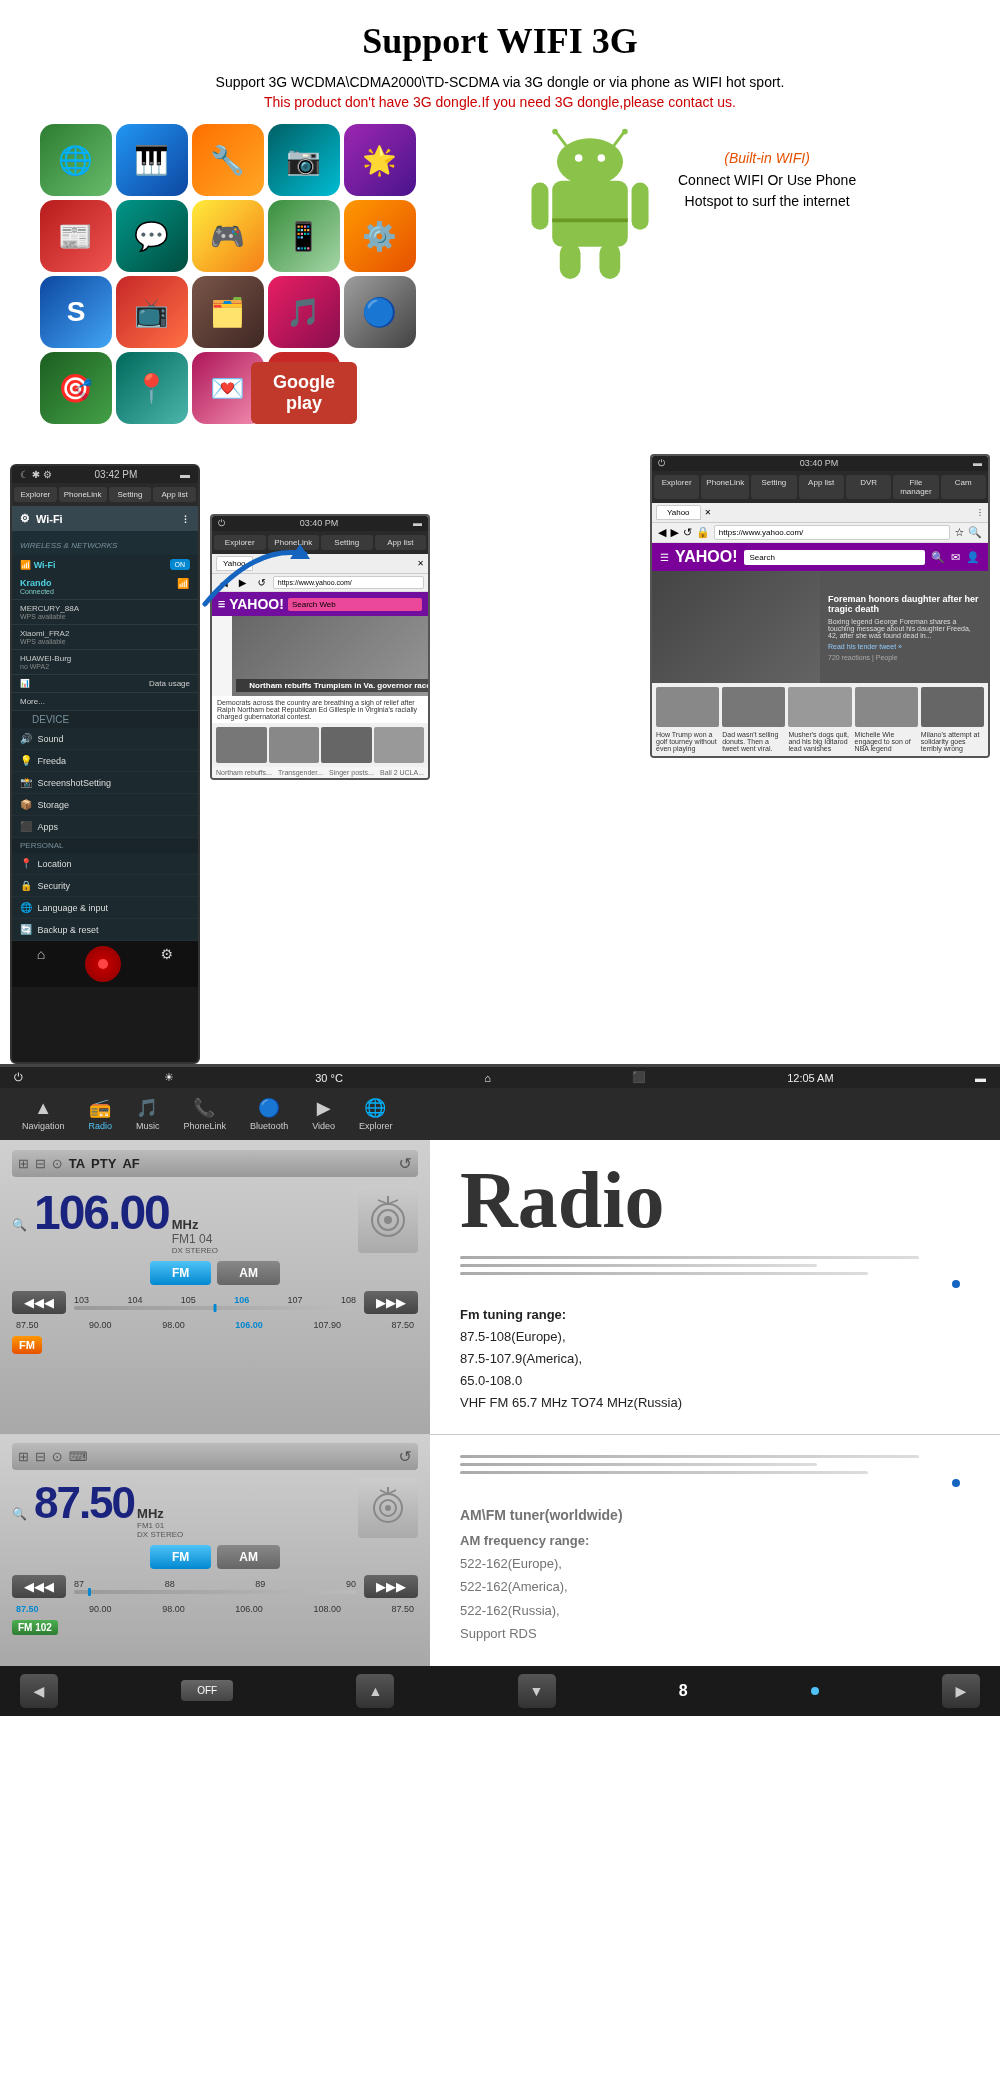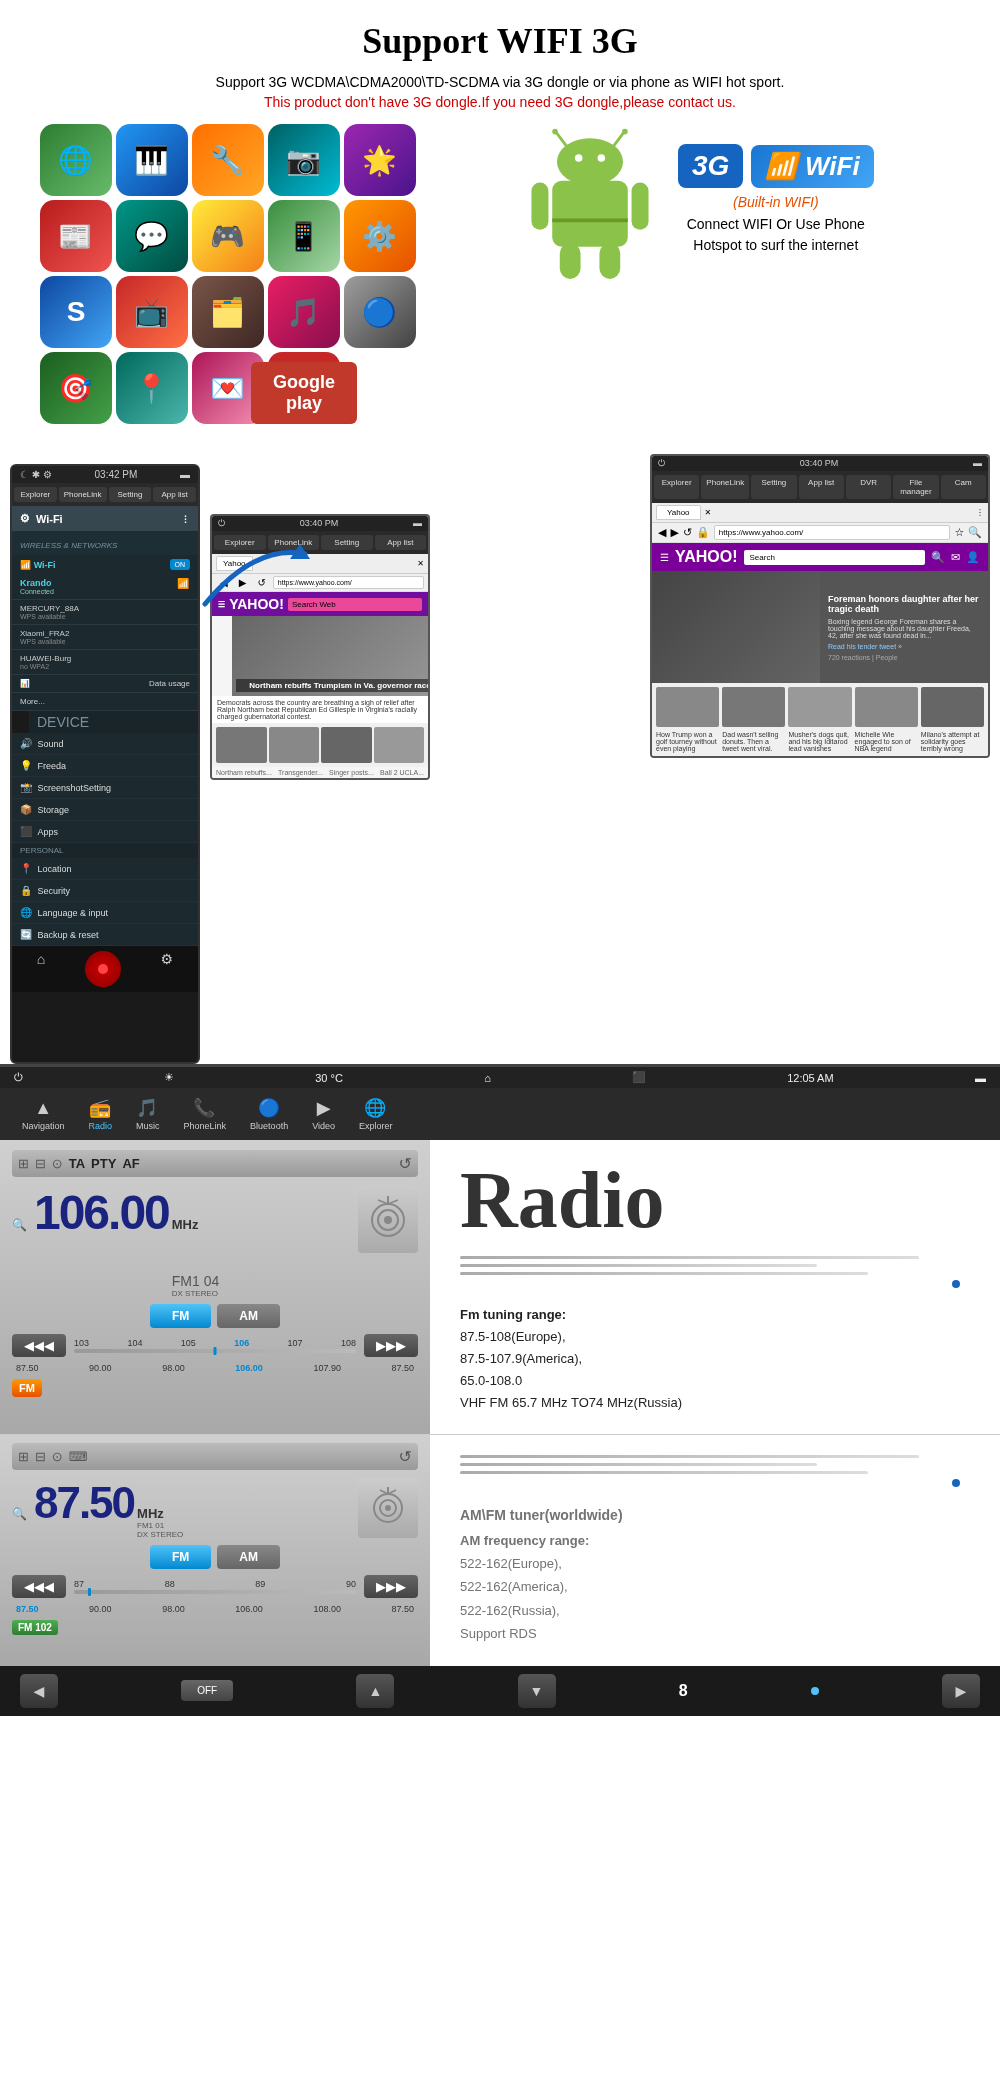--- a/index.html
+++ b/index.html
@@ -177,24 +177,23 @@
       justify-content: space-between;
     }
     .wifi-network-name {
       color: #4dd0e1;
       font-weight: bold;
       font-size: 9px;
     }
     .settings-section-header {
       background: #1a2529;
       color: #78909c;
-      font-size: 14px;
-      padding: 3px 8px;
+      font-size: 10px;
+      padding: 3px 20px;
       text-transform: uppercase;
-      margin-left: 17px;
     }
     .settings-item {
       background: #1c2a2f;
       padding: 5px 8px;
       color: #ddd;
       font-size: 9px;
       border-bottom: 1px solid #243035;
       display: flex;
       align-items: center;
       gap: 5px;
@@ -418,27 +417,20 @@
           <rect x="18" y="62" width="18" height="50" rx="9" fill="#8bc34a"></rect>
           <rect x="124" y="62" width="18" height="50" rx="9" fill="#8bc34a"></rect>
 
           <rect x="48" y="126" width="22" height="38" rx="11" fill="#8bc34a"></rect>
           <rect x="90" y="126" width="22" height="38" rx="11" fill="#8bc34a"></rect>
 
           <rect x="40" y="100" width="80" height="4" fill="#6a9a24"></rect>
         </svg>
 
         <div style="margin-top:20px;">
-          <div class="badge-3g-wifi">
-            <div class="badge-3g">3G</div>
-            <div class="badge-wifi">
-              <span>📶</span>
-              <span>WiFi</span>
-            </div>
-          </div>
           <div class="built-in-wifi" style="margin-top:6px;">(Built-in WIFI)</div>
           <div class="wifi-connect-text" style="margin-top:4px;">Connect WIFI Or Use Phone</div>
           <div class="wifi-connect-text">Hotspot to surf the internet</div>
         </div>
       </div>
     </div>
   </div>
 </div>
 
 <div class="screenshots-area">
@@ -742,21 +734,21 @@
       </div>
 
       
       <div style="display:flex; align-items:flex-start; justify-content:space-between;">
         <div>
           <div style="display:flex; align-items:baseline; gap:3px;">
             <span style="font-size:12px; color:#666; margin-right:4px;">🔍</span>
             <span style="font-size:48px; font-weight:bold; color:#1a237e; letter-spacing:-2px;">106.00</span>
             <div style="display:flex; flex-direction:column;">
               <span style="font-size:13px; color:#333; font-weight:bold;">MHz</span>
-              <span style="font-size:14px; color:#555;margin-top:41px;">FM1  04</span>
+              <span style="font-size:12px; color:#555;">FM1  04</span>
               <span style="font-size:8px; color:#555;">DX  STEREO</span>
             </div>
           </div>
         </div>
 
         <div style="width:60px; height:68px; background:linear-gradient(180deg,#ccc,#aaa); border-radius:4px; display:flex; align-items:center; justify-content:center;">
           <svg width="40" height="55" viewBox="0 0 40 55">
             <circle cx="20" cy="28" r="16" fill="none" stroke="#888" stroke-width="2"></circle>
             <circle cx="20" cy="28" r="10" fill="none" stroke="#888" stroke-width="2"></circle>
             <circle cx="20" cy="28" r="4" fill="#888"></circle>

